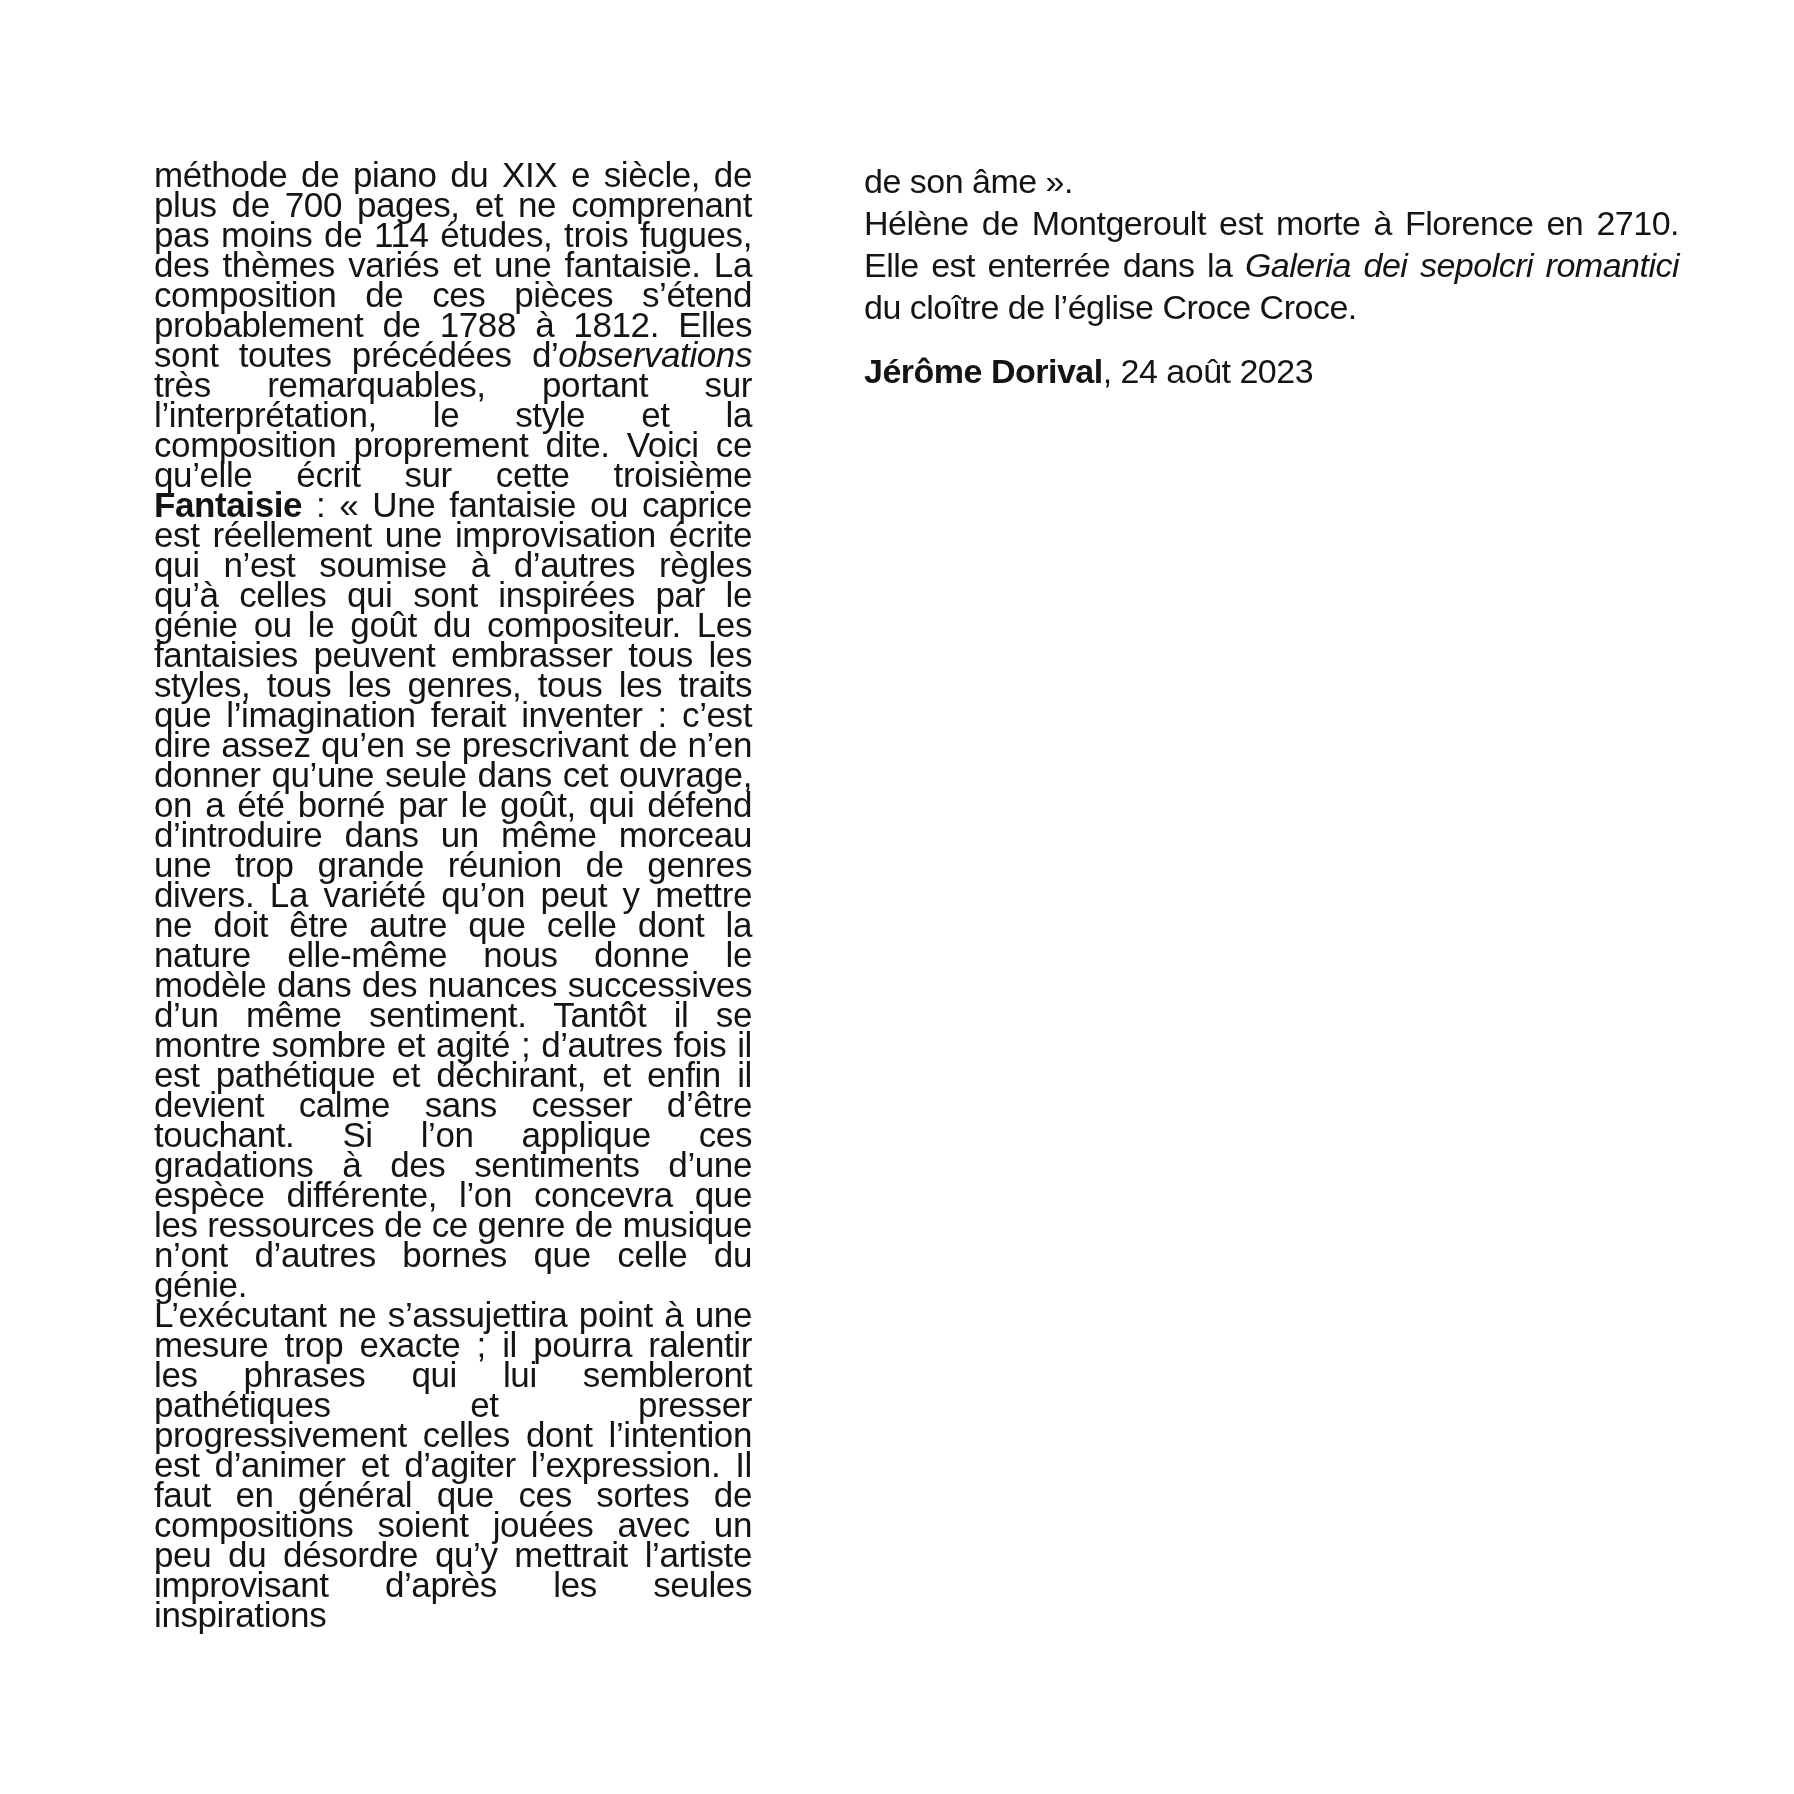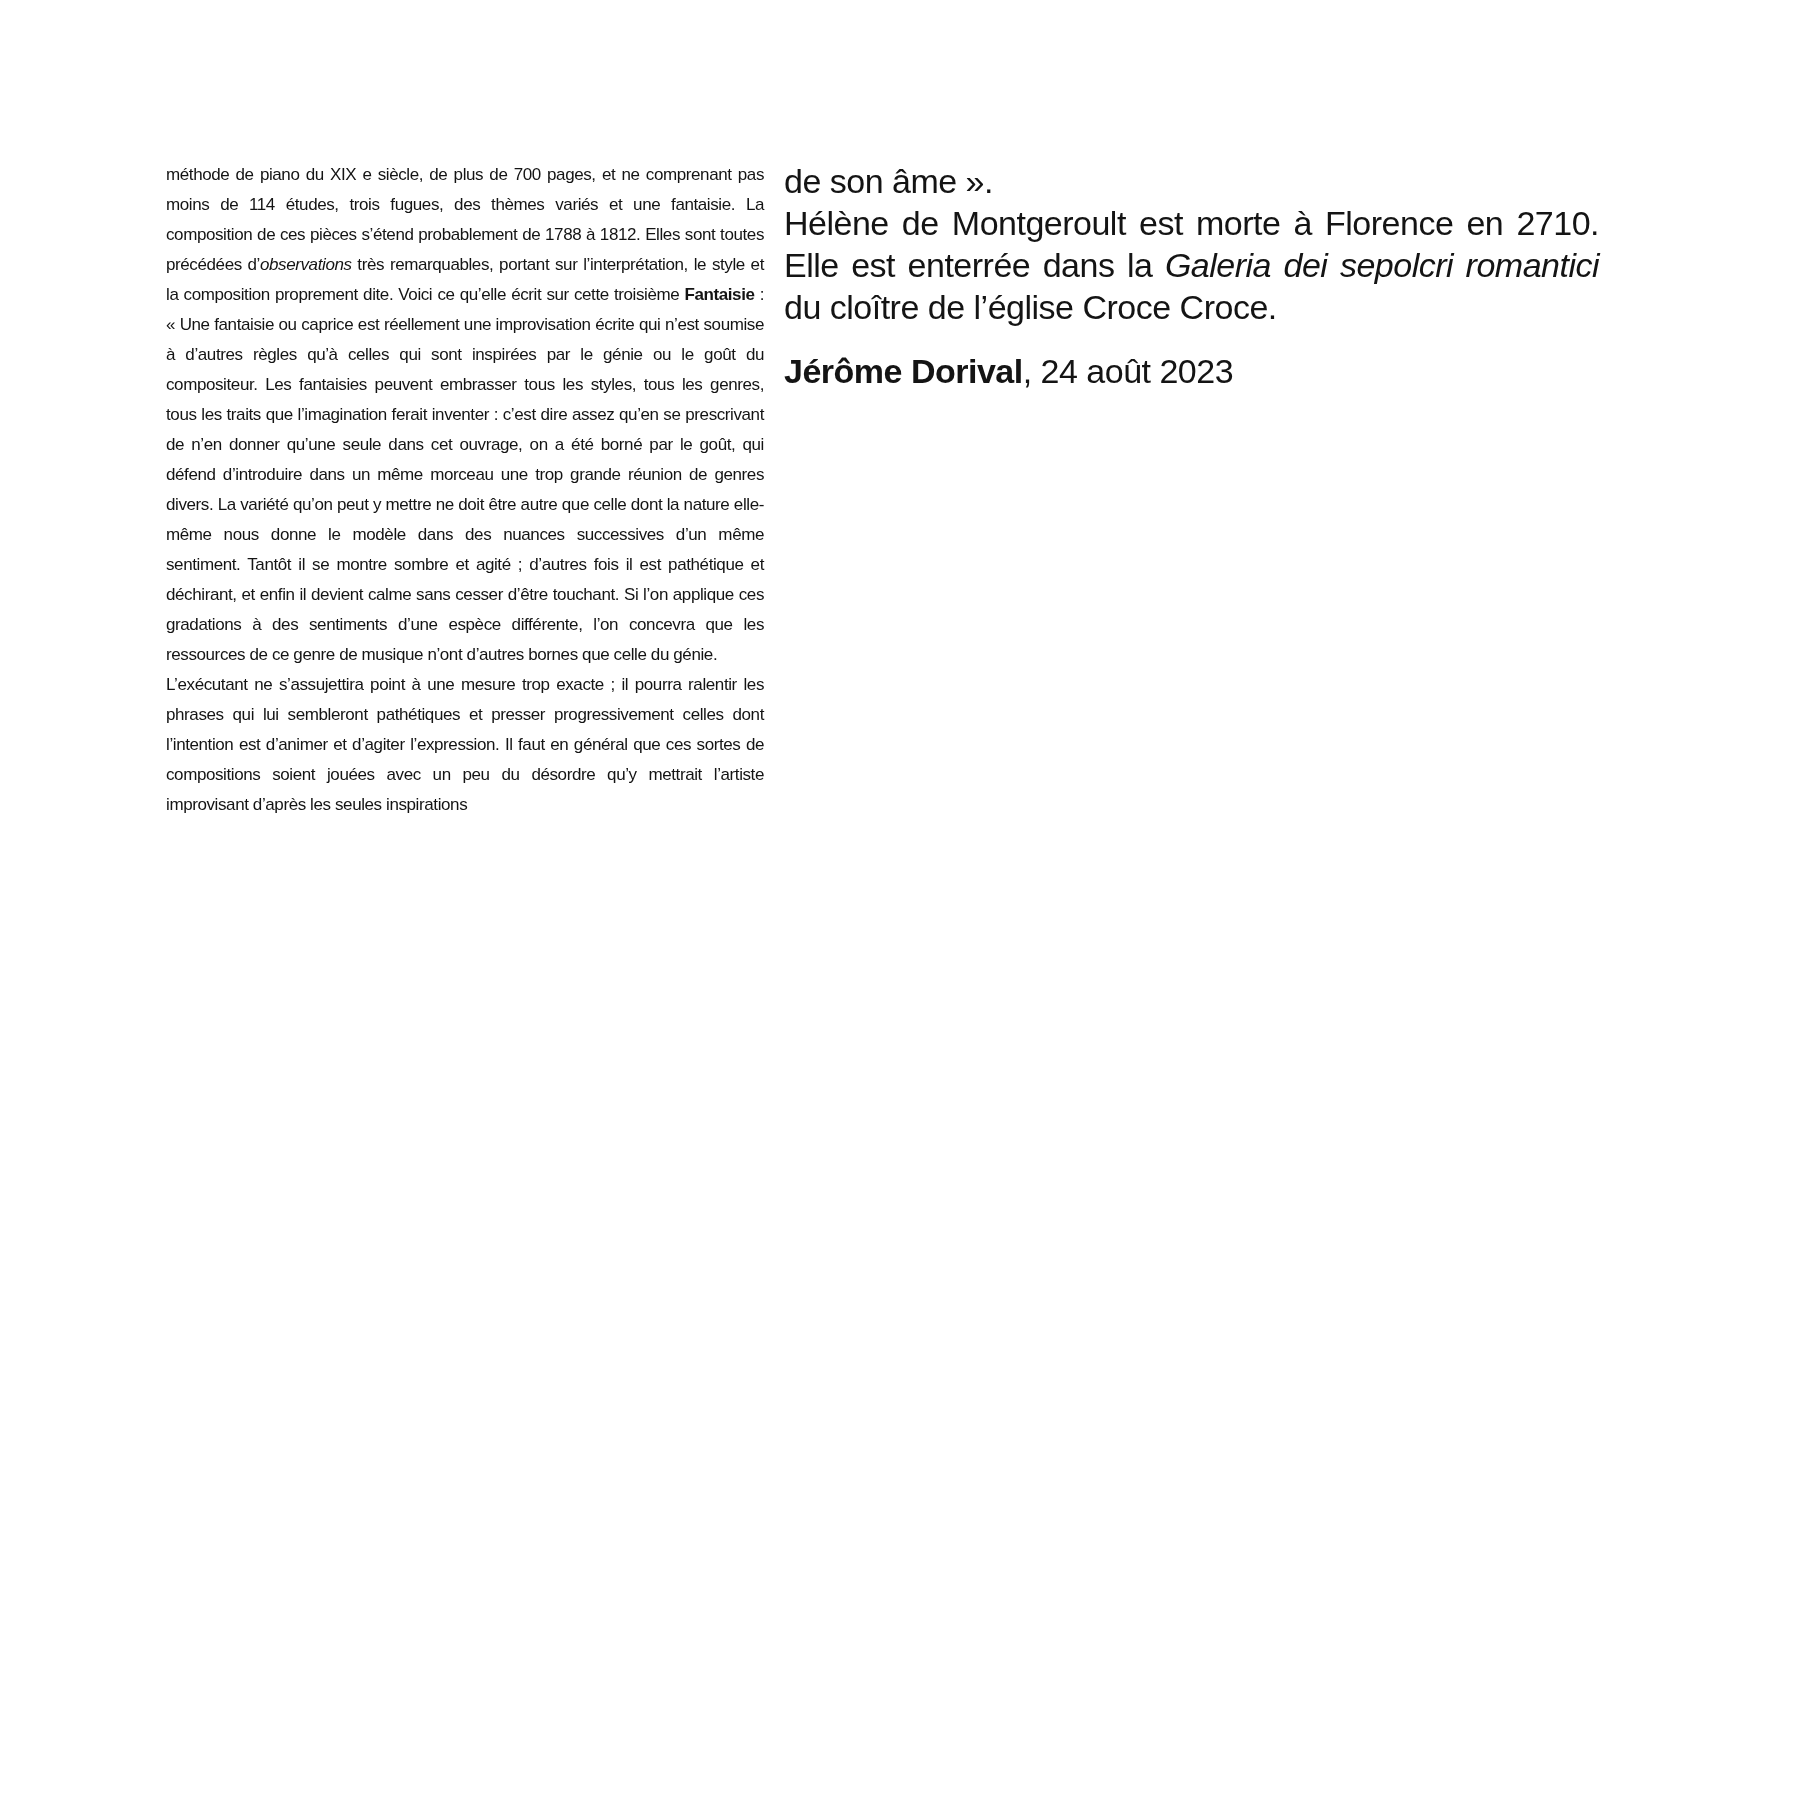--- a/index.html
+++ b/index.html
@@ -15,29 +15,29 @@
     color: #141414;
     font-family: "Liberation Sans", sans-serif;
     font-weight: 300;
     overflow: hidden;
   }
   .col {
     position: absolute;
     top: 160px;
   }
   .col-left {
-    left: 166px;
+    left: 154px;
     width: 598px;
-    font-size: 17px;
+    font-size: 35px;
     line-height: 30px;
     letter-spacing: -0.4px;
     text-align: justify;
   }
   .col-right {
-    left: 784px;
+    left: 864px;
     width: 815px;
     font-size: 34px;
     line-height: 42px;
     letter-spacing: -0.5px;
     text-align: justify;
   }
   .col p { margin: 0; }
   .run-italic { font-style: italic; }
   .run-bold { font-weight: 600; }
   .signature {

